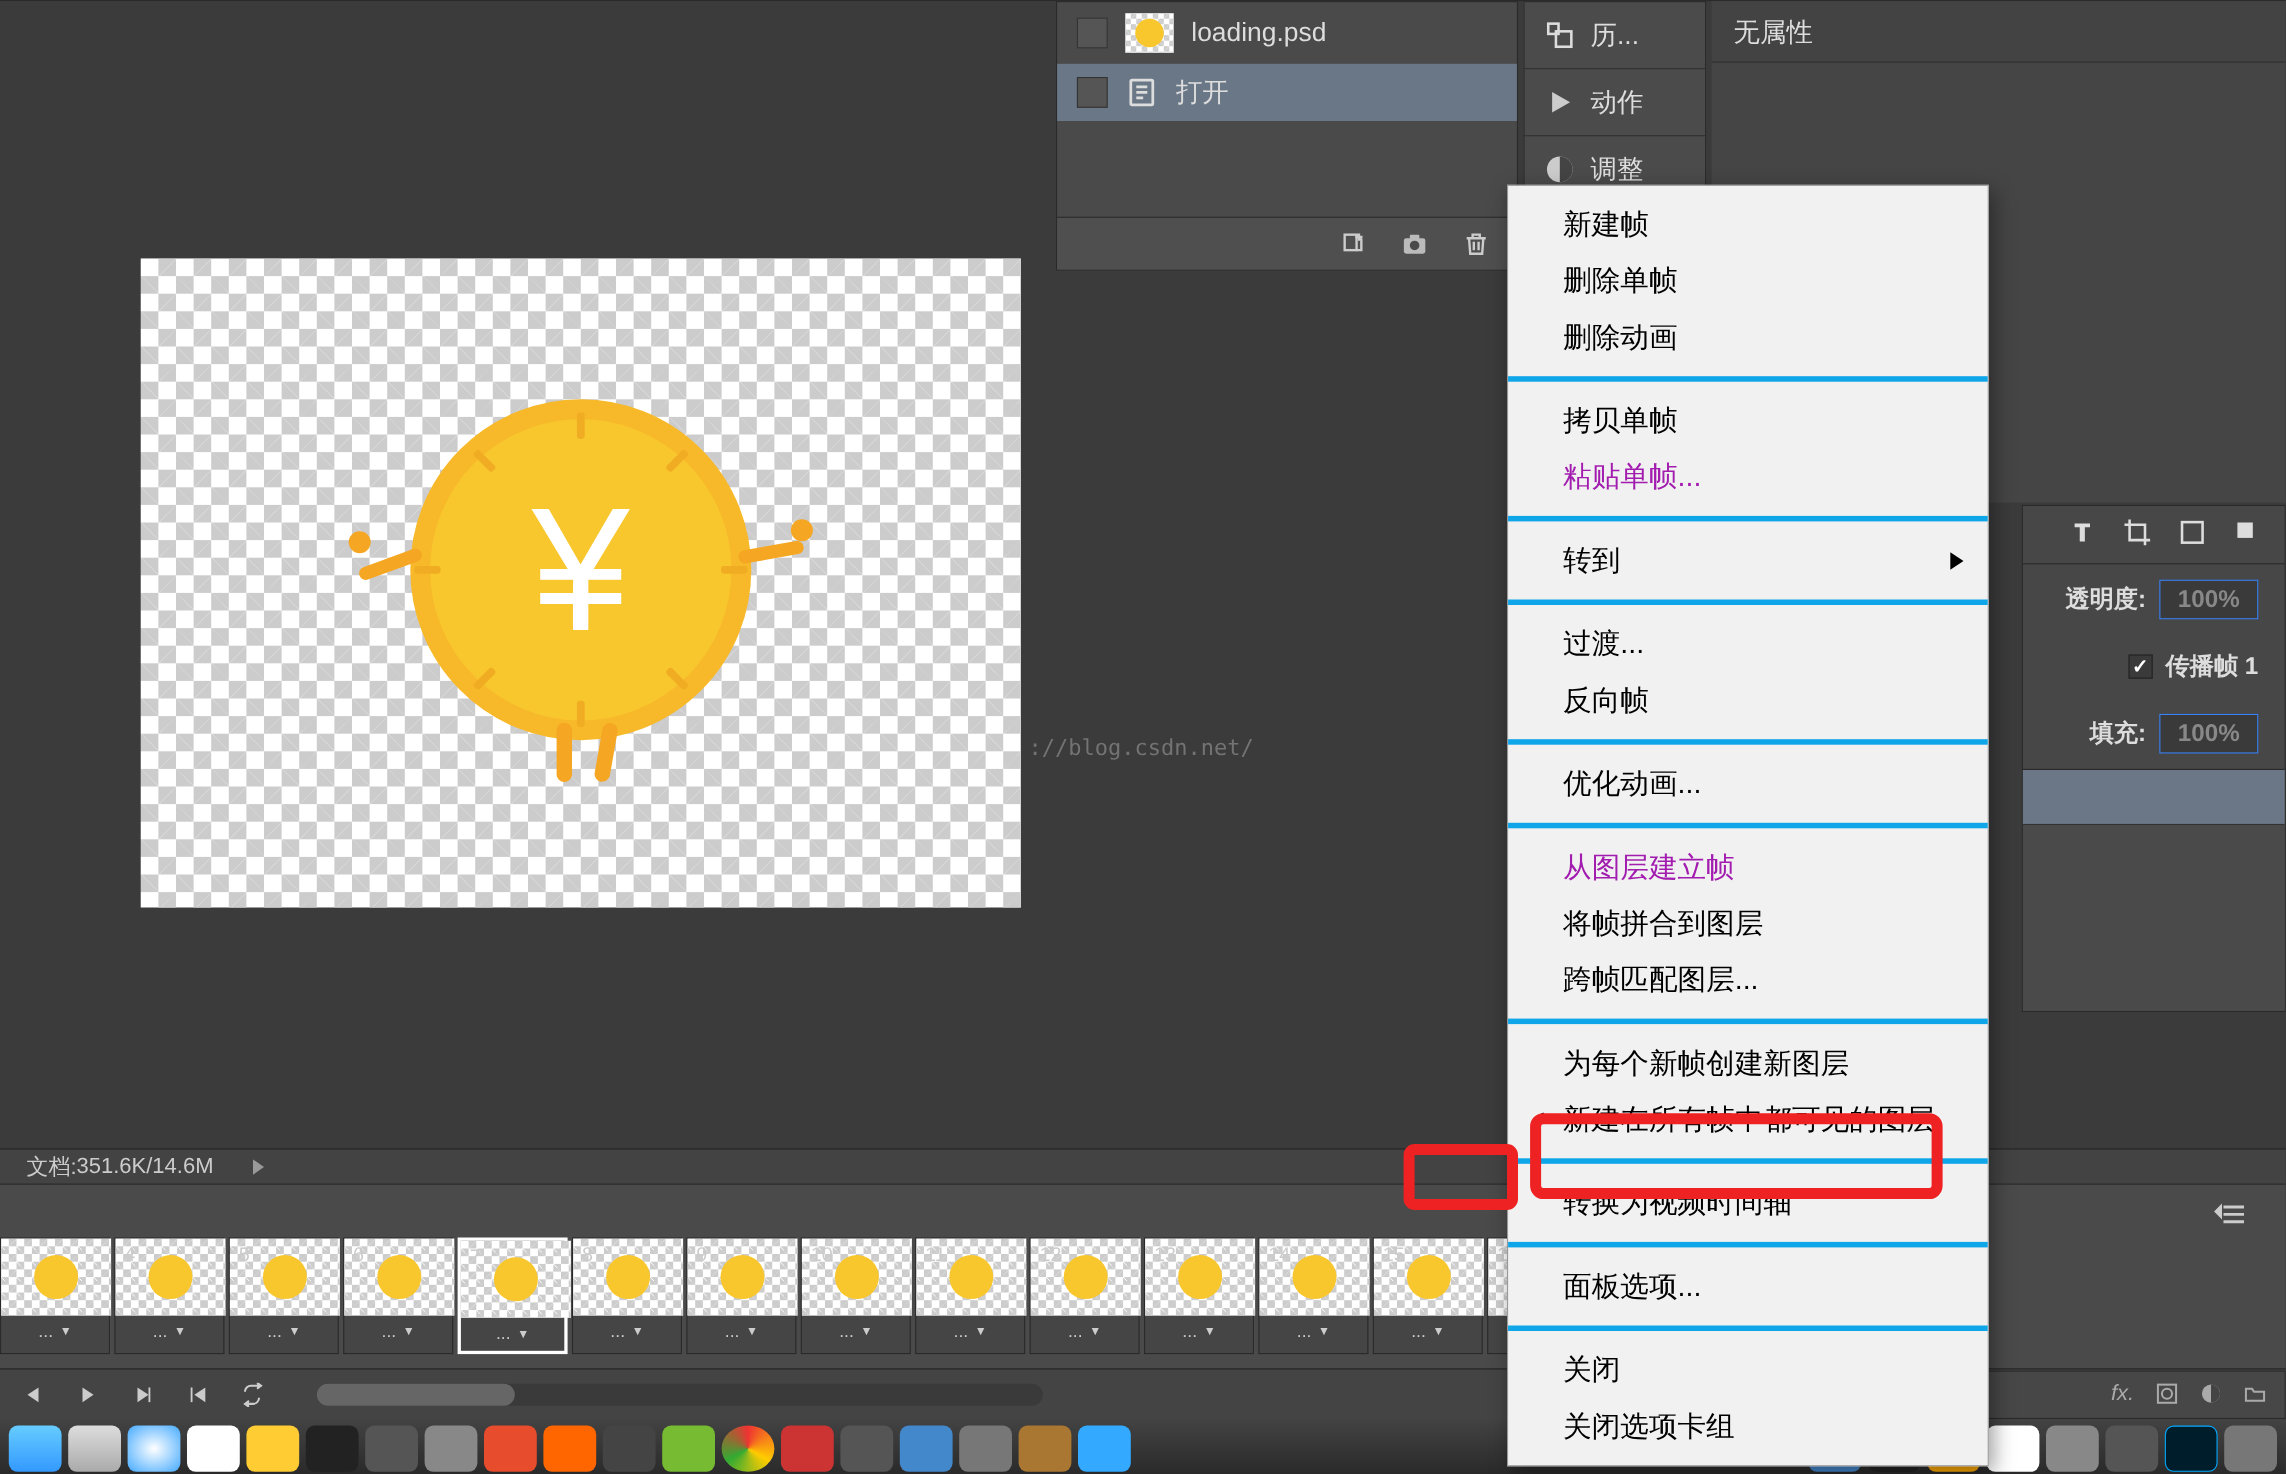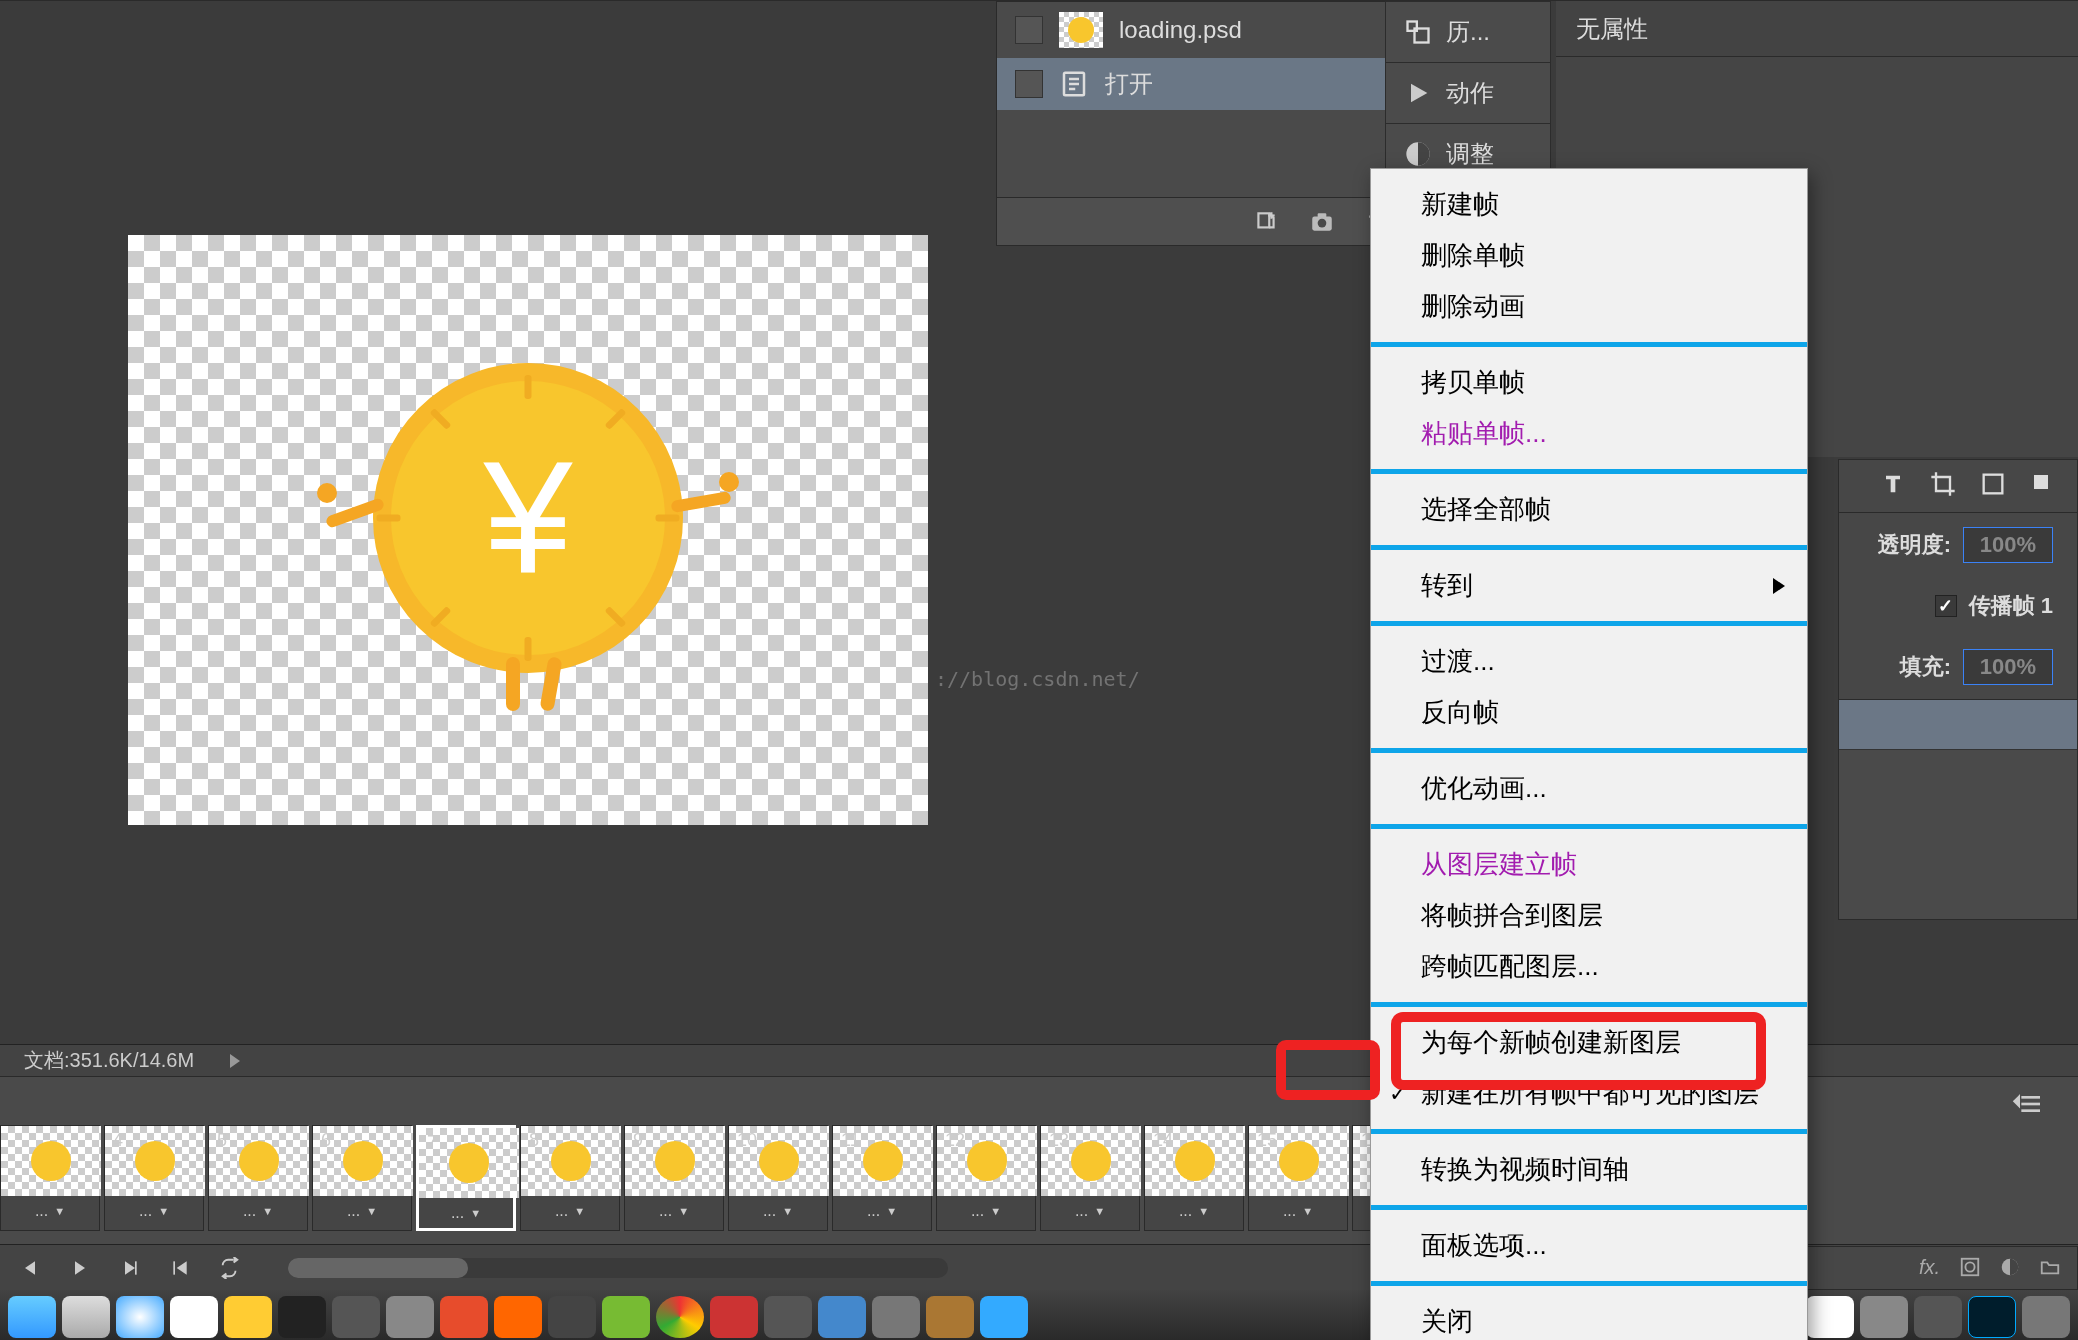--- a/index.html
+++ b/index.html
@@ -67,21 +67,21 @@
   .arm.a1{left:-66px; top:46%; transform:rotate(-20deg);}
   .arm.a2{right:-66px; top:42%; transform:rotate(-10deg);}
   .hand{position:absolute;width:20px;height:20px;background:#f5a623;border-radius:50%;}
   .hand.h1{left:-74px;top:37%;}
   .hand.h2{right:-74px;top:33%;}
 
   
   .docs-panel {
     position: absolute;
     left: 960px; top: 0; width: 420px; height: 245px;
-    background: #4a4a4a; border:1px solid #2a2a2a;margin-left:36px;
+    background: #4a4a4a; border:1px solid #2a2a2a;
   }
   .doc-row {
     display:flex; align-items:center; gap:16px;
     padding:10px 18px;
   }
   .doc-row.active{background:#6a7786;}
   .doc-check{width:28px;height:28px;border:1px solid #333;background:#555;}
   .doc-thumb{width:44px;height:36px;
     background:
       linear-gradient(45deg,#ccc 25%,transparent 25%) 0 0/10px 10px,
@@ -531,23 +531,20 @@
 
 <div class="ctx-menu">
   <div class="ctx-group">
     <div class="ctx-item">新建帧</div>
     <div class="ctx-item">删除单帧</div>
     <div class="ctx-item">删除动画</div>
   </div>
   <div class="ctx-group">
     <div class="ctx-item">拷贝单帧</div>
     <div class="ctx-item disabled">粘贴单帧...</div>
-  </div>
-  <div class="ctx-group">
-    <div class="ctx-item">选择全部帧</div>
   </div>
   <div class="ctx-group">
     <div class="ctx-item">
       <span>转到</span>
       <span class="sub-arrow"></span>
     </div>
   </div>
   <div class="ctx-group">
     <div class="ctx-item">过渡...</div>
     <div class="ctx-item">反向帧</div>

